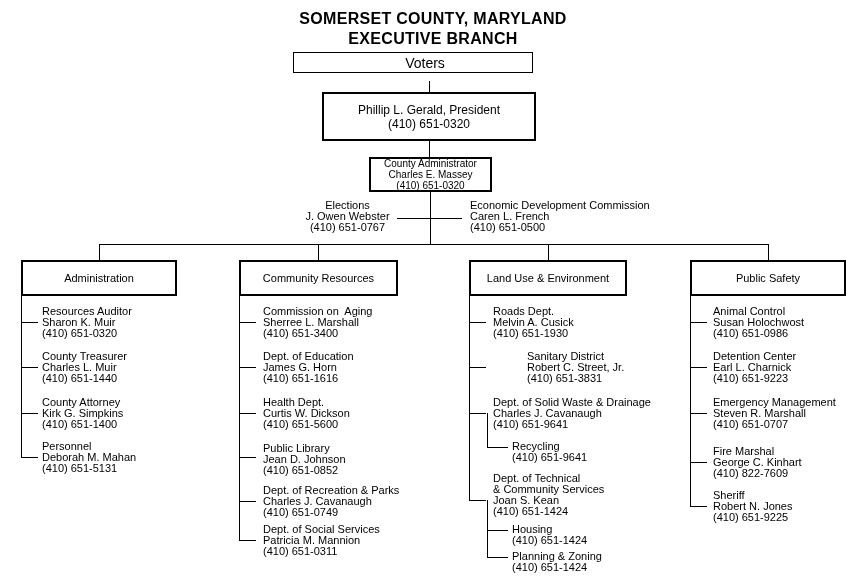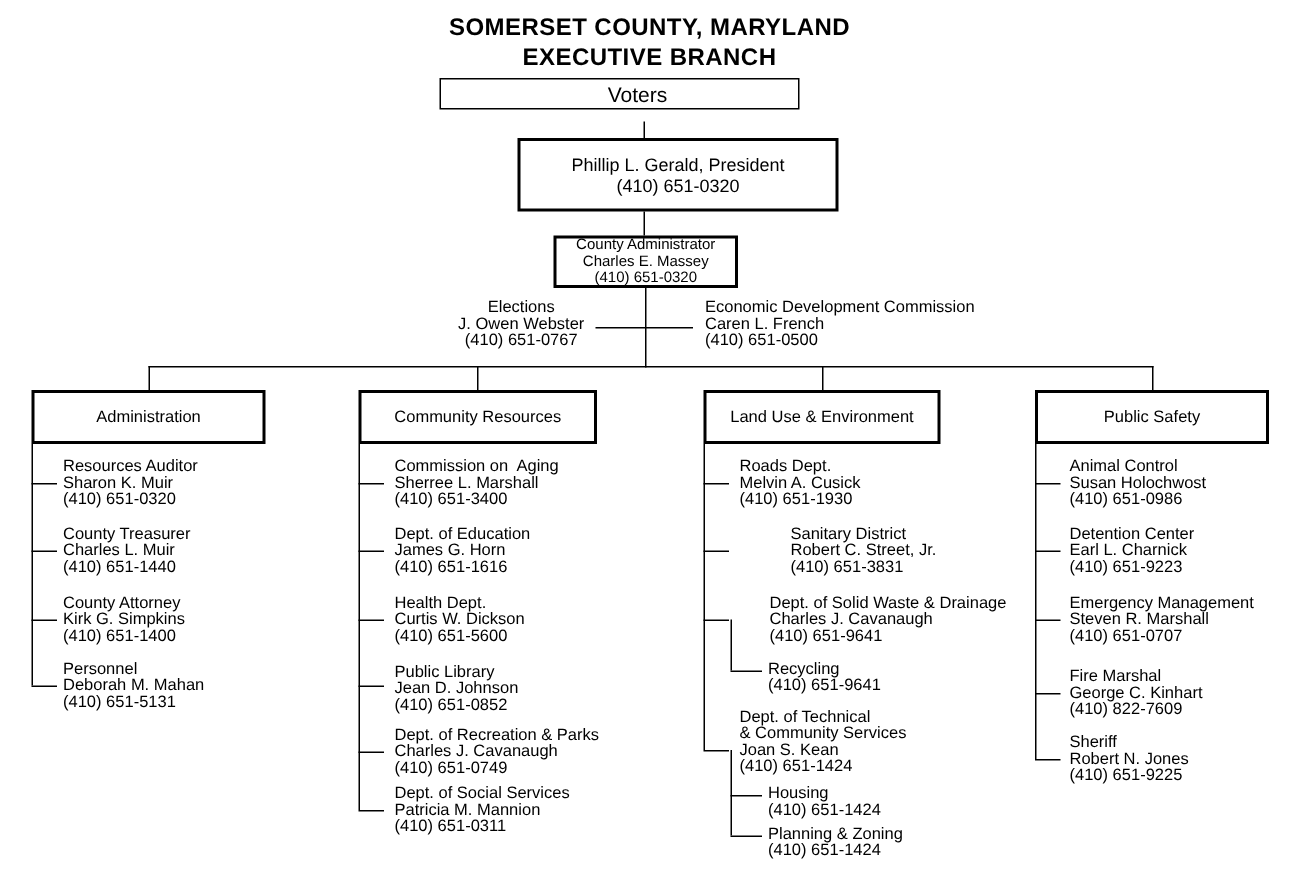--- a/index.html
+++ b/index.html
@@ -57,21 +57,21 @@
 
   <div class="page-title">
     <div>SOMERSET COUNTY, MARYLAND</div>
     <div>EXECUTIVE BRANCH</div>
   </div>
 
   <div class="box thin voters-box" style="left:293px; top:52px; width:240px; height:21px;padding-left:24px;">
     <span>Voters</span>
   </div>
 
-  <div class="box board-box" style="left:322px; top:92px; width:214px; height:49px;margin-left:23px;">
+  <div class="box board-box" style="left:322px; top:92px; width:214px; height:49px;">
     <div>Phillip L. Gerald, President</div>
     <div>(410) 651-0320</div>
   </div>
 
   <div class="box admin-box" style="left:369px; top:157px; width:123px; height:35px;">
     <div>County Administrator</div>
     <div>Charles E. Massey</div>
     <div>(410) 651-0320</div>
   </div>
 
@@ -155,21 +155,21 @@
   <div class="entry" style="left:493px; top:306px;">
     <div>Roads Dept.</div>
     <div>Melvin A. Cusick</div>
     <div>(410) 651-1930</div>
   </div>
   <div class="entry" style="left:493px; top:351px;margin-left:34px;">
     <div>Sanitary District</div>
     <div>Robert C. Street, Jr.</div>
     <div>(410) 651-3831</div>
   </div>
-  <div class="entry" style="left:513px; top:397px;">
+  <div class="entry" style="left:493px; top:397px;">
     <div>Dept. of Solid Waste &amp; Drainage</div>
     <div>Charles J. Cavanaugh</div>
     <div>(410) 651-9641</div>
   </div>
   <div class="entry" style="left:512px; top:441px;">
     <div>Recycling</div>
     <div>(410) 651-9641</div>
   </div>
   <div class="entry" style="left:493px; top:473px;">
     <div>Dept. of Technical</div>

